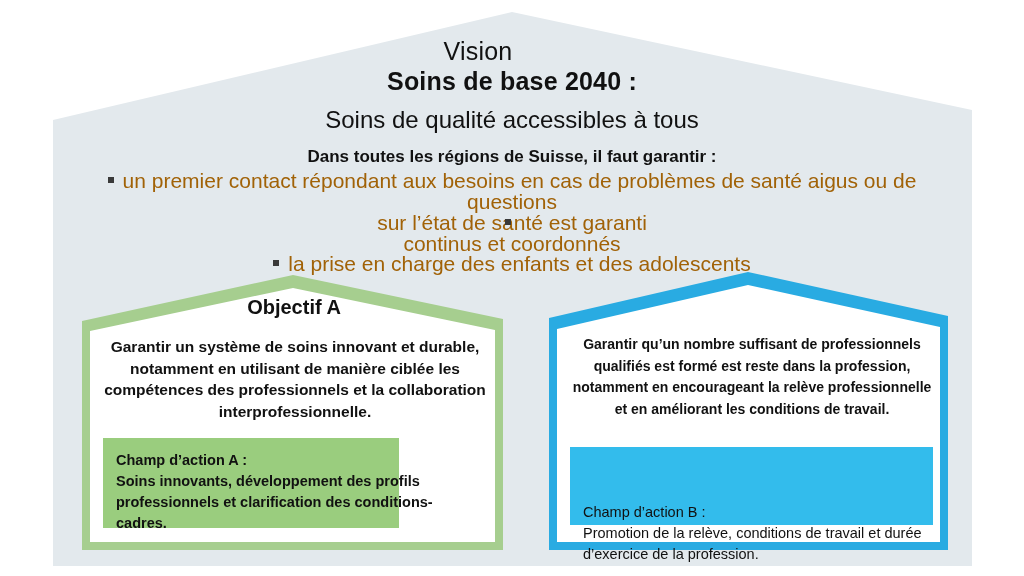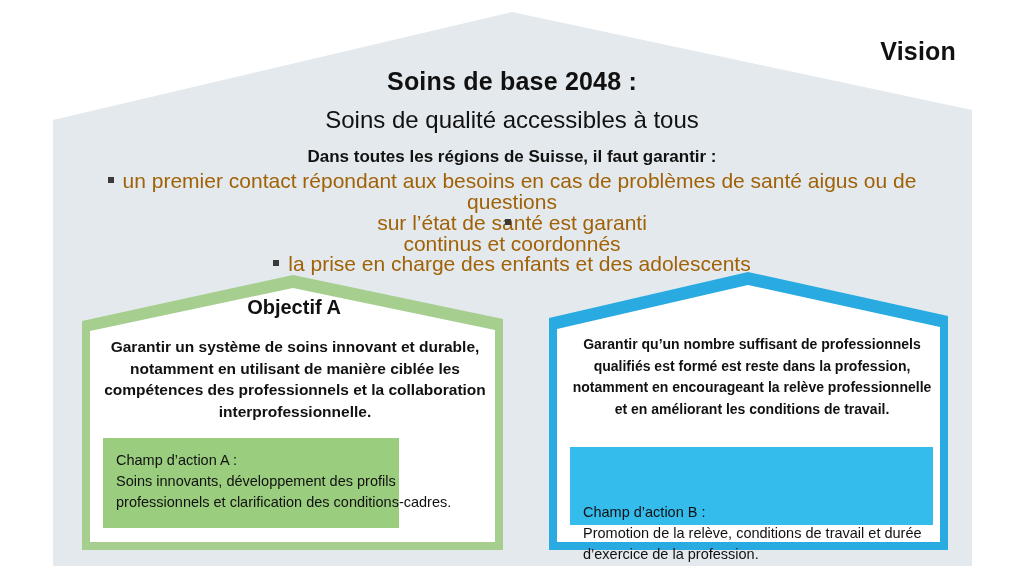--- a/index.html
+++ b/index.html
@@ -10,23 +10,22 @@
     overflow: hidden;
   }
   #stage { position: relative; width: 1024px; height: 576px; background:#fff; }
   #shapes { position: absolute; left: 0; top: 0; width: 1024px; height: 576px; }
 
   .txt { position: absolute; text-align: center; color: #111111; }
 
   
   #vision-line1 {
     left: 0; top: 36px; width: 956px;
-    font-size: 25px; font-weight: bold; line-height: 30px;
+    font-size: 25px; font-weight: normal; line-height: 30px;
     letter-spacing: .2px;
-    text-align: right;
   }
   #vision-line2 {
     left: 0; top: 66px; width: 1024px;
     font-size: 25px; font-weight: bold; line-height: 30px;
     letter-spacing: .2px;
   }
   #vision-line3 {
     left: 0; top: 105px; width: 1024px;
     font-size: 24px; font-weight: normal; line-height: 30px;
   }
@@ -58,21 +57,21 @@
     font-size: 20px; font-weight: bold; line-height: 20px;
   }
   #objA-body {
     left: 104px; top: 336px; width: 382px;
     font-size: 15.5px; font-weight: bold; line-height: 21.5px;
     text-align: center;
   }
   #champA {
     position: absolute;
     left: 116px; top: 450px; width: 352px;
-    font-size: 14.5px; font-weight: normal; line-height: 21px;
+    font-size: 14.5px; font-weight: bold; line-height: 21px;
     color: #111; text-align: left;
   }
 
   
   #objB-title {
     left: 548px; top: 294px; width: 400px;
     font-size: 15.5px; font-weight: bold; line-height: 20px;
   }
   #objB-body {
     left: 566px; top: 334px; width: 372px;
@@ -98,21 +97,21 @@
     <polygon points="293,275 503,319 503,550 82,550 82,321" fill="#A6CE8F"></polygon>
     <polygon points="293,288 495,330 495,542 90,542 90,331" fill="#FFFFFF"></polygon>
     <rect x="103" y="438" width="296" height="90" fill="#9ACD7E"></rect>
 
     <polygon points="748,272 948,316 948,550 549,550 549,318" fill="#29ABE2"></polygon>
     <polygon points="748,285 940,327 940,542 557,542 557,329" fill="#FFFFFF"></polygon>
     <rect x="570" y="447" width="363" height="78" fill="#33BCEC"></rect>
   </svg>
 
   <div class="txt" id="vision-line1">Vision</div>
-  <div class="txt" id="vision-line2">Soins de base 2048 :</div>
+  <div class="txt" id="vision-line2">Soins de base 2040 :</div>
   <div class="txt" id="vision-line3">Soins de qualité accessibles à tous</div>
 
   <div class="txt" id="garantir-head">Dans toutes les régions de Suisse, il faut garantir :</div>
 
   <div class="bullet-block" id="b1">
     <div class="bullet-row">
       <span class="bsq"></span><span>un premier contact répondant aux besoins en cas de problèmes de santé aigus ou de questions</span>
     </div>
     <div class="bullet-row">sur l’état de santé est garanti</div>
   </div>

